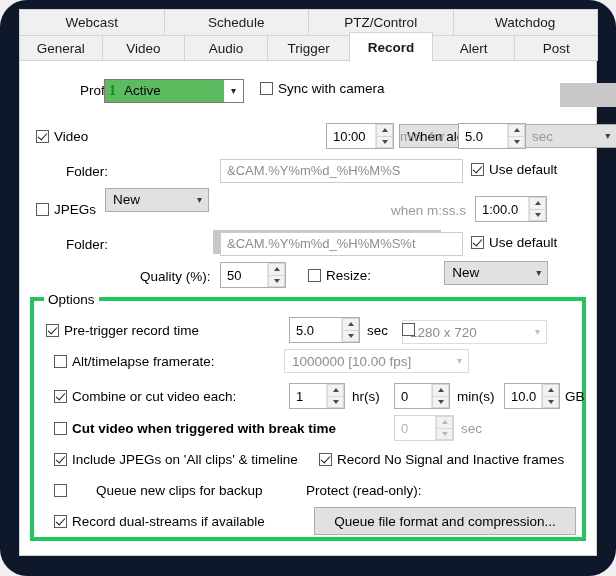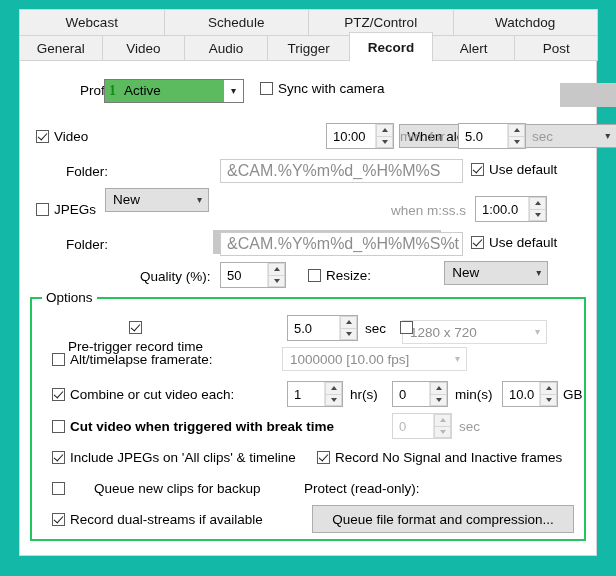--- a/index.html
+++ b/index.html
@@ -8,21 +8,22 @@
     background: #f0f0f0;
     font-family: "Liberation Sans", sans-serif;
     font-size: 13px;
     color: #000;
     overflow: hidden;
   }
   .window {
     position: absolute;
     left: 0; top: 0;
     width: 616px; height: 576px;
-    background: #14b8a6;
+    background: #0f172a;
+    border-radius: 27px;
   }
 
   
   .tabstrip {
     position: absolute;
     left: 19px; top: 9px;
     width: 578px;
     height: 52px;
   }
   .tabrow {
@@ -134,21 +135,21 @@
   }
 
   
   .tinput {
     box-sizing: border-box;
     border: 1px solid #cccccc;
     background: #ffffff;
     height: 24px;
     line-height: 22px;
     padding: 0 6px;
-    font-size: 16px;
+    font-size: 13px;
     color: #8d8d8d;
     white-space: nowrap;
     overflow: hidden;
     cursor: text;
   }
 
   
   .spin {
     display: inline-flex;
     box-sizing: border-box;
@@ -191,21 +192,21 @@
     border-right: 3.5px solid transparent;
   }
   .spinbtn.up::after { border-bottom: 4px solid #4a4a4a; }
   .spinbtn.dn::after { border-top: 4px solid #4a4a4a; }
   .spin.disabled .spinbtn::after { opacity: .35; }
 
   
   .group {
     position: absolute;
     box-sizing: border-box;
-    border: 2px solid #22c55e;
+    border: 4px solid #22c55e;
   }
   .group > .gtitle {
     position: absolute;
     top: -9px; left: 10px;
     background: #ffffff;
     padding: 0 4px;
     font-size: 13.5px;
     color: #000;
   }
 
@@ -374,21 +375,21 @@
     <div class="combo lightdis row" style="left:382px; top:202px; width:145px;">
       <span class="cval">1280 x 720</span>
       <span class="arw">▾</span>
     </div>
 
     
     <div class="group" style="left:10px; top:236px; width:556px; height:244px;">
       <span class="gtitle">Options</span>
 
       
-      <div class="row cbwrap" style="left:36px; top:22px;flex-direction:column;">
+      <div class="row cbwrap" style="left:12px; top:22px;">
         <span class="cb checked"></span>
         <span class="lbl">Pre-trigger record time</span>
       </div>
       <div class="spin row" style="left:255px; top:16px; width:71px;">
         <span class="sval">5.0</span>
         <span class="spinbtns">
           <span class="spinbtn up"></span>
           <span class="spinbtn dn"></span>
         </span>
       </div>

